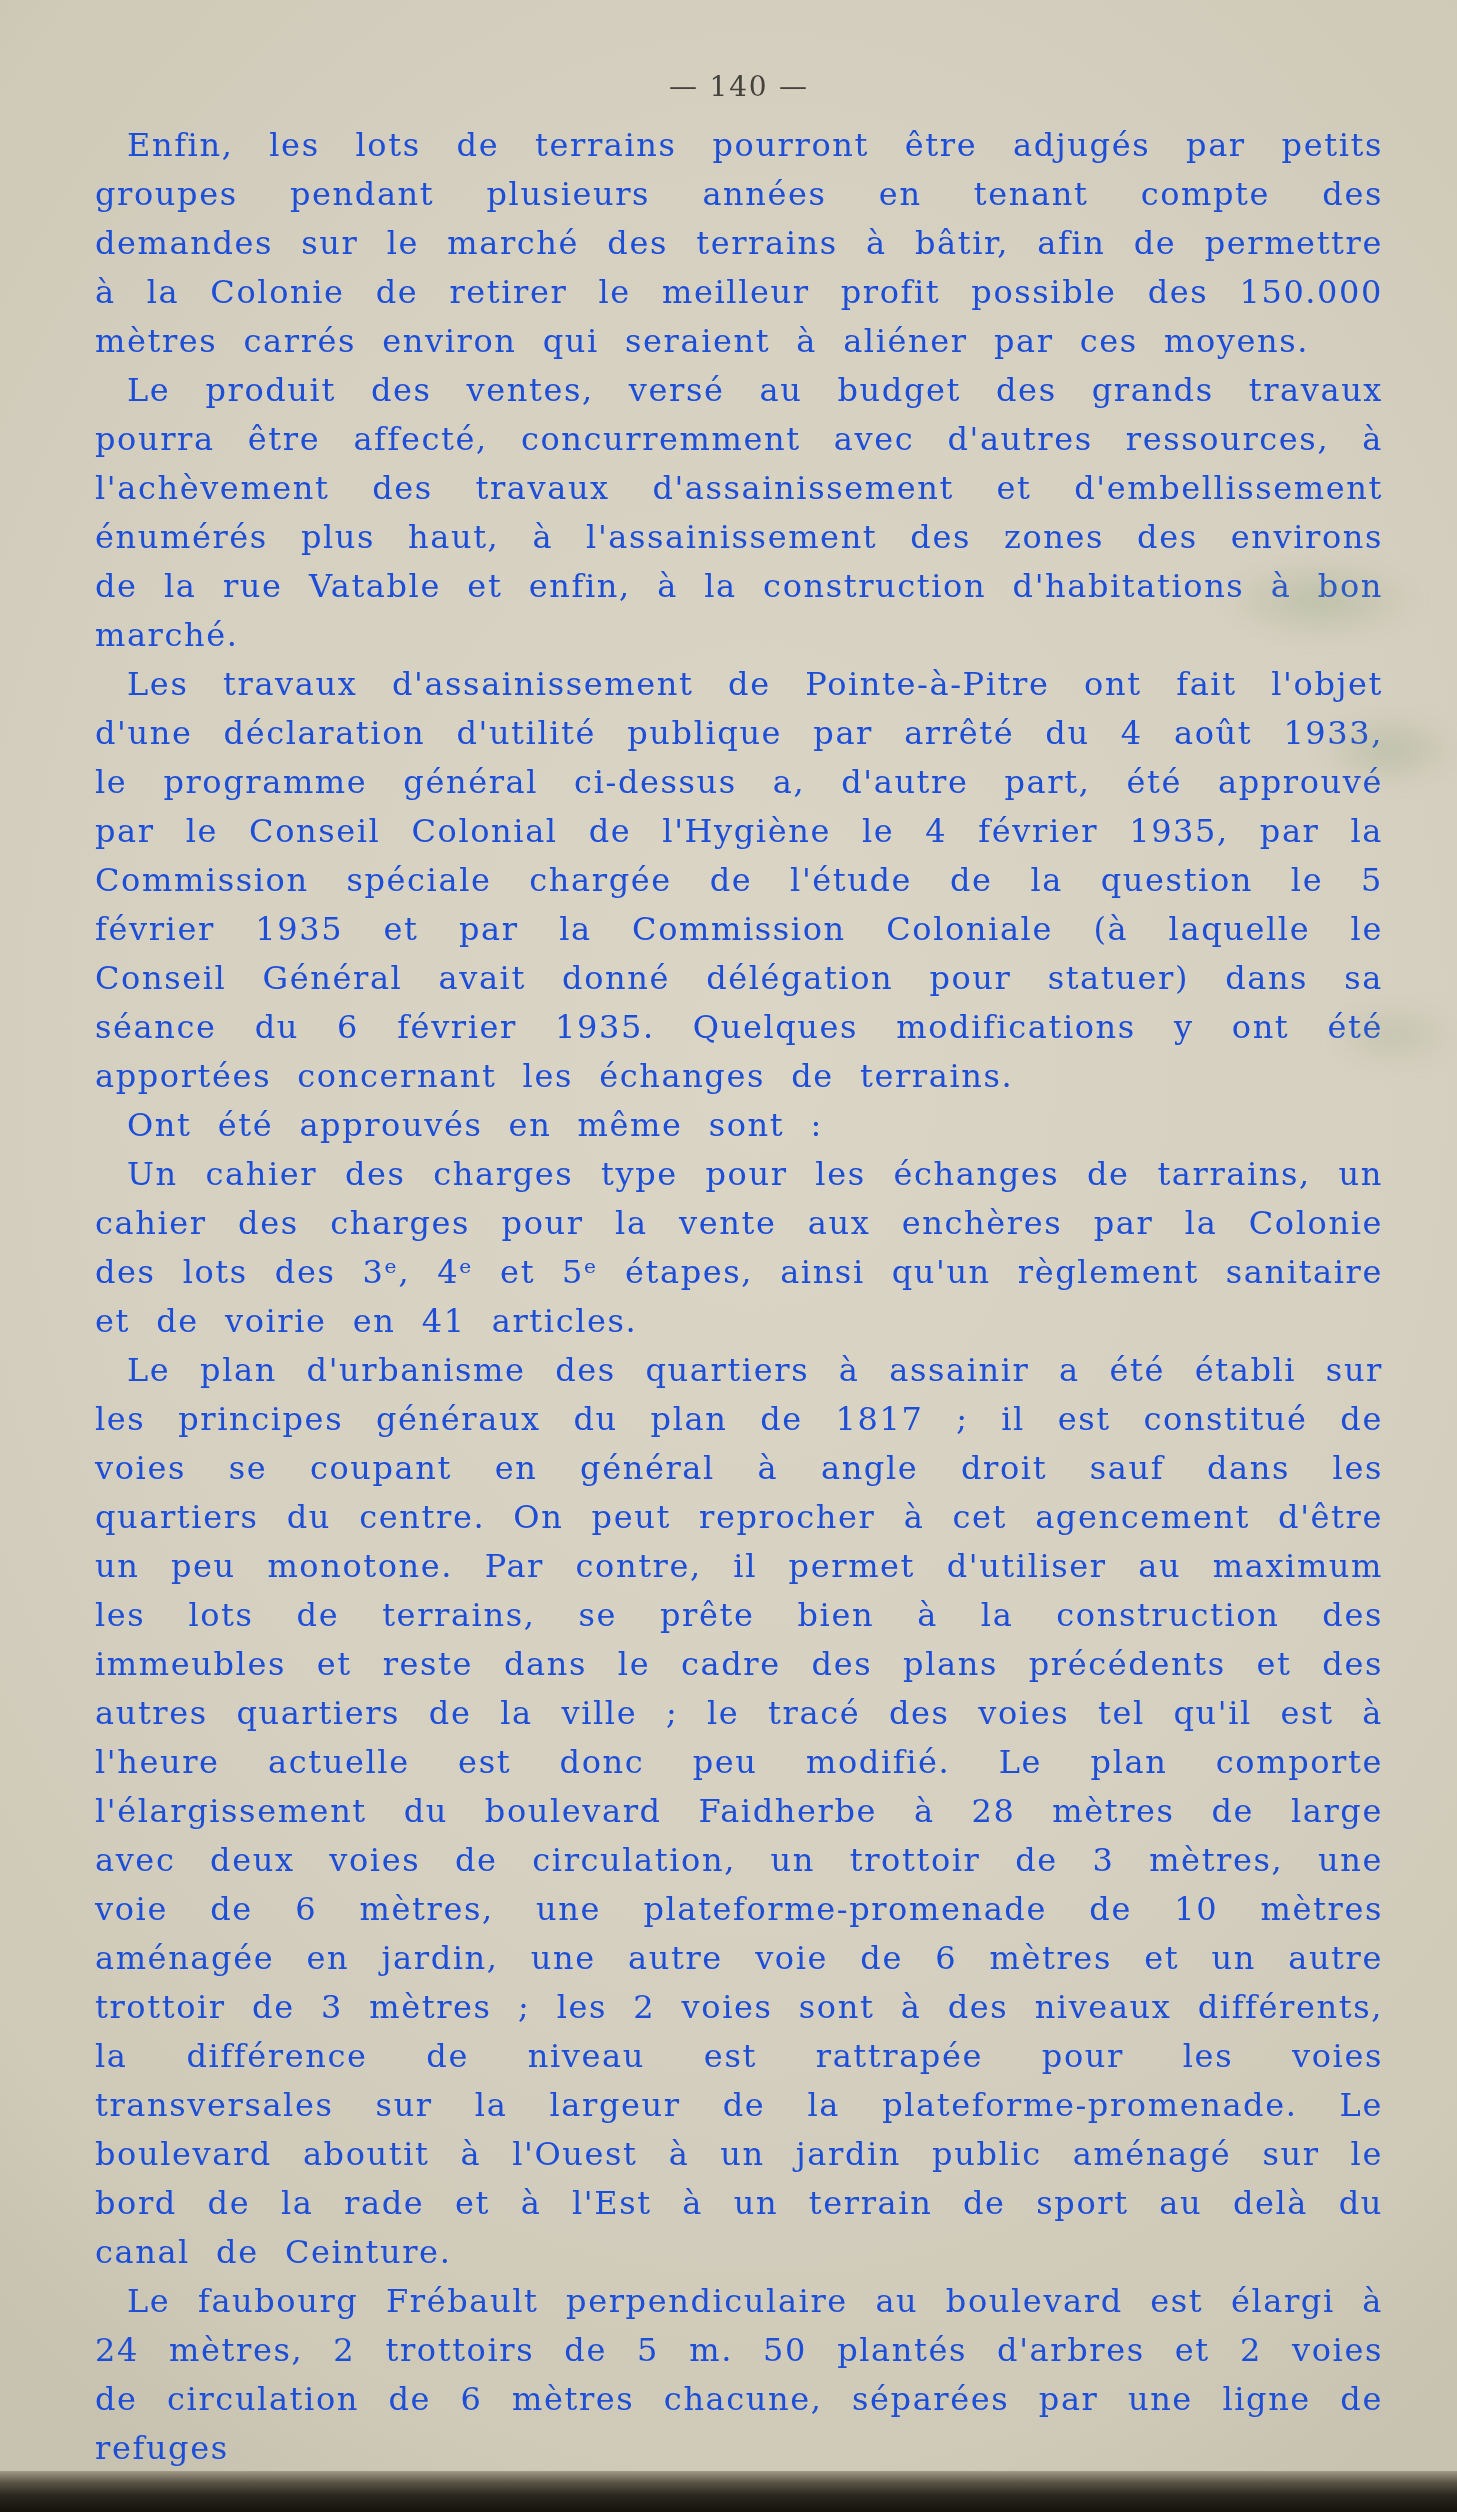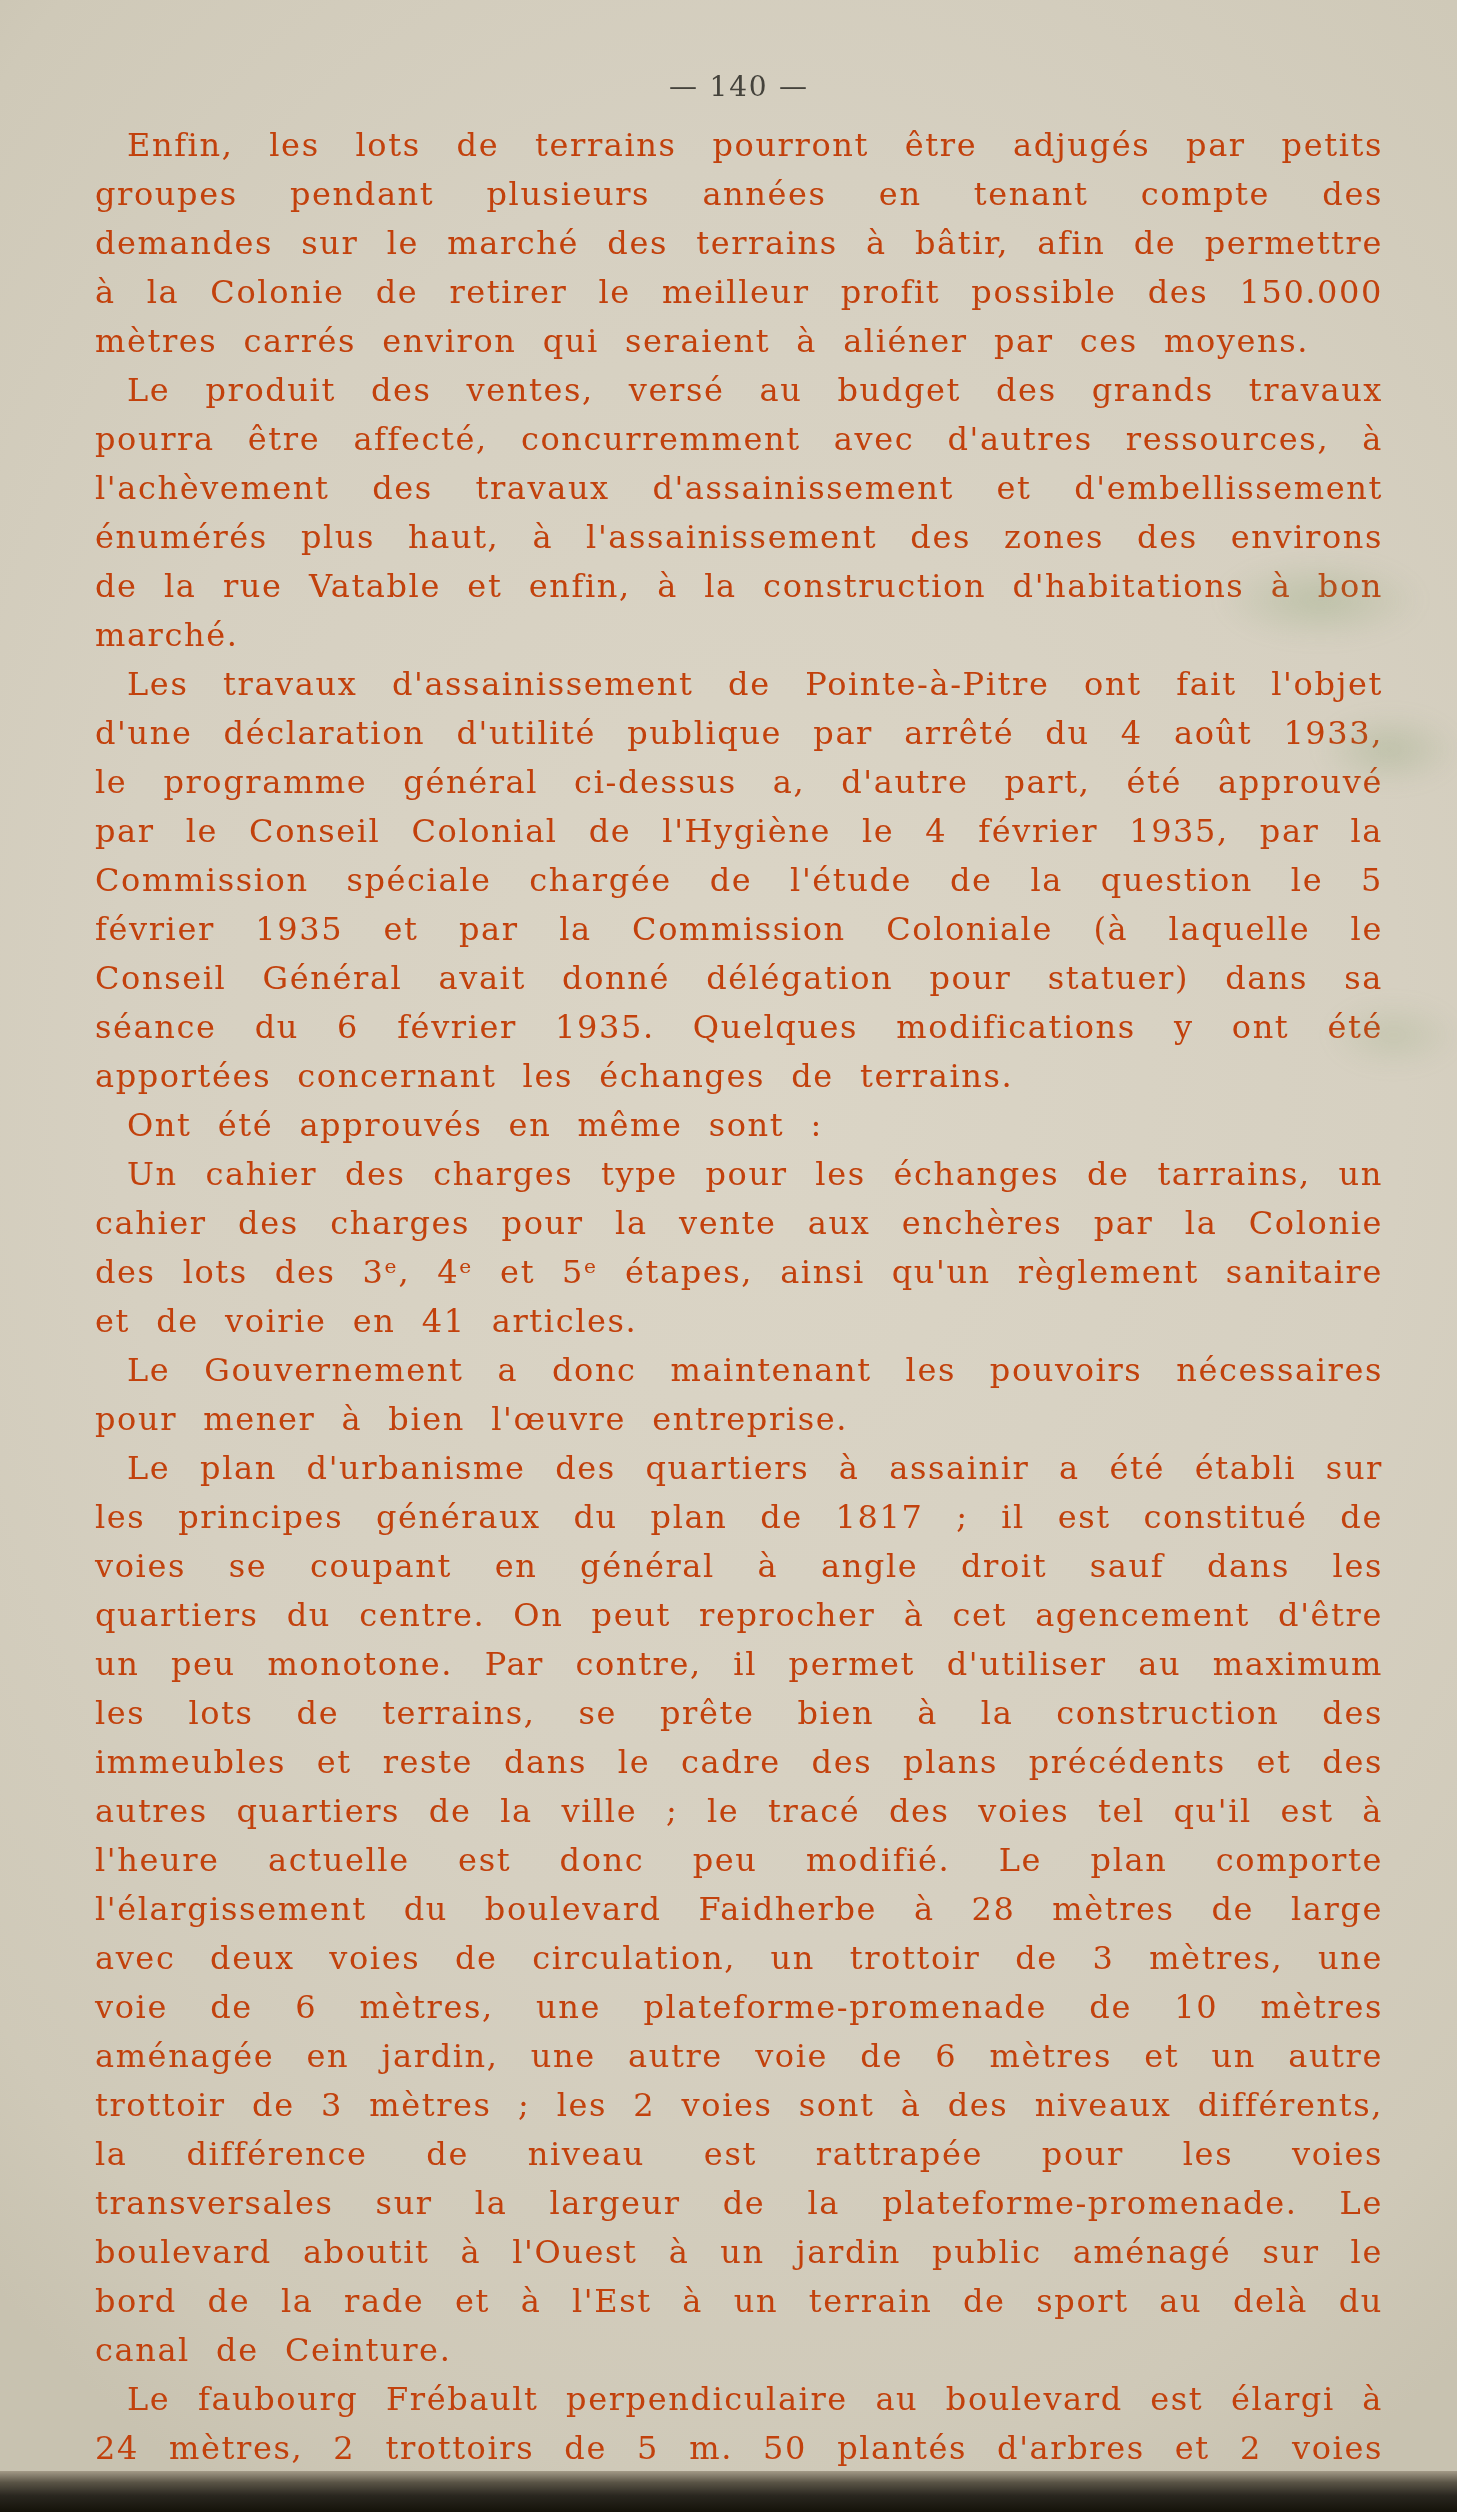--- a/index.html
+++ b/index.html
@@ -33,21 +33,21 @@
   }
 
   .body-text p {
     margin: 0;
     font-size: 32px;
     line-height: 49px;
     text-align: justify;
     text-indent: 32px;
     letter-spacing: 1.6px;
     word-spacing: 14.4px;
-    color: #c2410c;
+    color: #1d4ed8;
   }
 
   
   .stain {
     position: absolute;
     border-radius: 50%;
     filter: blur(9px);
     pointer-events: none;
   }
   .stain-1 {
@@ -77,21 +77,20 @@
 
 <div class="page">
   <div class="page-number">— 140 —</div>
 
   <div class="body-text">
     <p>Enfin, les lots de terrains pourront être adjugés par petits groupes pendant plusieurs années en tenant compte des demandes sur le marché des terrains à bâtir, afin de permettre à la Colonie de retirer le meilleur profit possible des 150.000 mètres carrés environ qui seraient à aliéner par ces moyens.</p>
     <p>Le produit des ventes, versé au budget des grands travaux pourra être affecté, concurremment avec d'autres ressources, à l'achèvement des travaux d'assainissement et d'embellissement énumérés plus haut, à l'assainissement des zones des environs de la rue Vatable et enfin, à la construction d'habitations à bon marché.</p>
     <p>Les travaux d'assainissement de Pointe-à-Pitre ont fait l'objet d'une déclaration d'utilité publique par arrêté du 4 août 1933, le programme général ci-dessus a, d'autre part, été approuvé par le Conseil Colonial de l'Hygiène le 4 février 1935, par la Commission spéciale chargée de l'étude de la question le 5 février 1935 et par la Commission Coloniale (à laquelle le Conseil Général avait donné délégation pour statuer) dans sa séance du 6 février 1935. Quelques modifications y ont été apportées concernant les échanges de terrains.</p>
     <p>Ont été approuvés en même sont :</p>
     <p>Un cahier des charges type pour les échanges de tarrains, un cahier des charges pour la vente aux enchères par la Colonie des lots des 3ᵉ, 4ᵉ et 5ᵉ étapes, ainsi qu'un règlement sanitaire et de voirie en 41 articles.</p>
-    <p>Le Gouvernement a donc maintenant les pouvoirs nécessaires pour mener à bien l'œuvre entreprise.</p>
     <p>Le plan d'urbanisme des quartiers à assainir a été établi sur les principes généraux du plan de 1817 ; il est constitué de voies se coupant en général à angle droit sauf dans les quartiers du centre. On peut reprocher à cet agencement d'être un peu monotone. Par contre, il permet d'utiliser au maximum les lots de terrains, se prête bien à la construction des immeubles et reste dans le cadre des plans précédents et des autres quartiers de la ville ; le tracé des voies tel qu'il est à l'heure actuelle est donc peu modifié. Le plan comporte l'élargissement du boulevard Faidherbe à 28 mètres de large avec deux voies de circulation, un trottoir de 3 mètres, une voie de 6 mètres, une plateforme-promenade de 10 mètres aménagée en jardin, une autre voie de 6 mètres et un autre trottoir de 3 mètres ; les 2 voies sont à des niveaux différents, la différence de niveau est rattrapée pour les voies transversales sur la largeur de la plateforme-promenade. Le boulevard aboutit à l'Ouest à un jardin public aménagé sur le bord de la rade et à l'Est à un terrain de sport au delà du canal de Ceinture.</p>
     <p>Le faubourg Frébault perpendiculaire au boulevard est élargi à 24 mètres, 2 trottoirs de 5 m. 50 plantés d'arbres et 2 voies de circulation de 6 mètres chacune, séparées par une ligne de refuges</p>
   </div>
 </div>
 
 <div class="stain stain-1"></div>
 <div class="stain stain-2"></div>
 <div class="stain stain-3"></div>
 
 <div class="scan-bottom-edge"></div>

